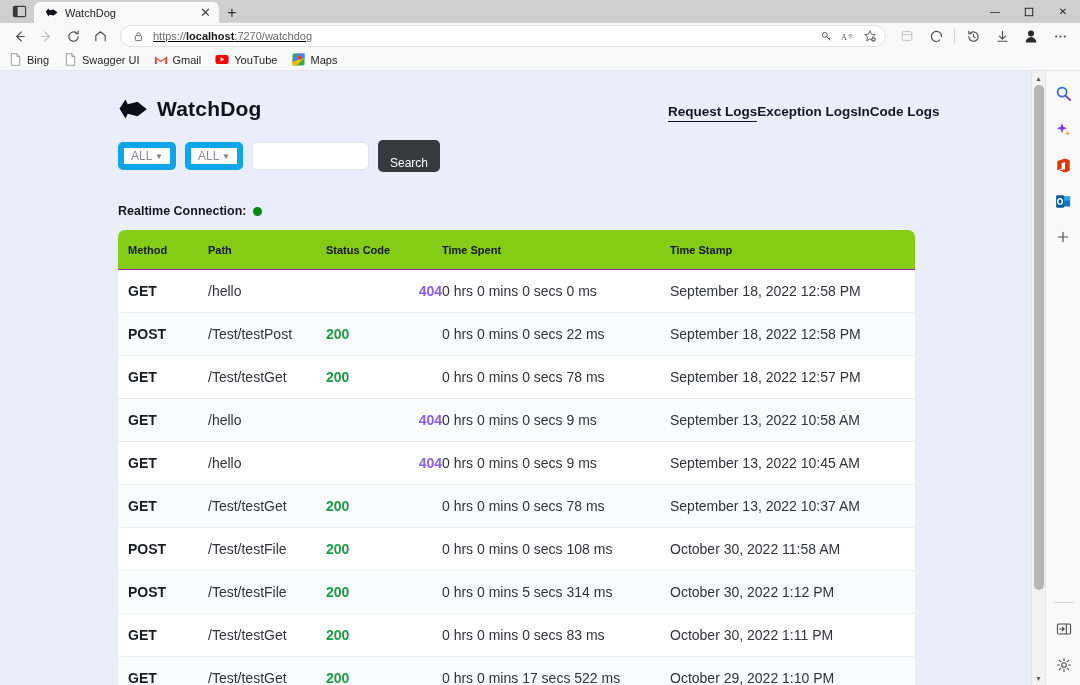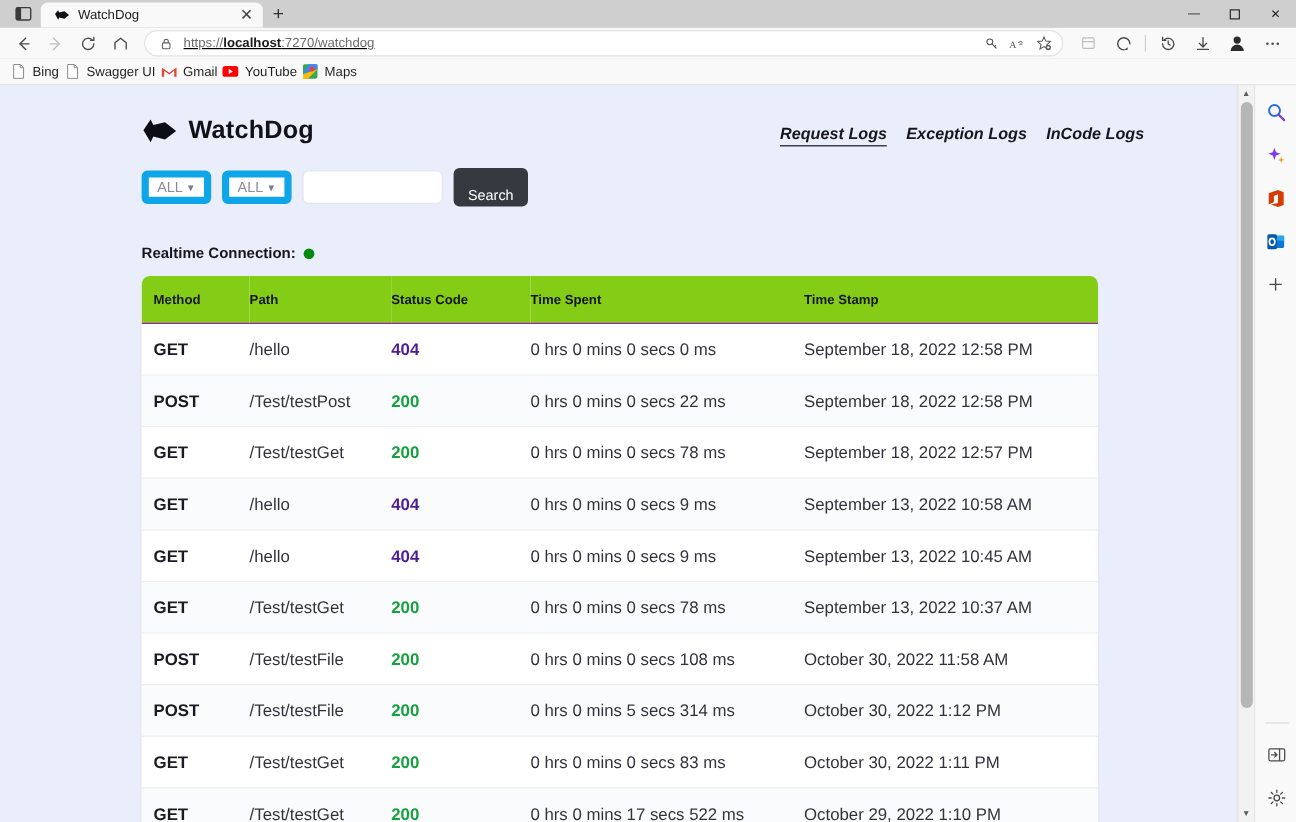--- a/index.html
+++ b/index.html
@@ -67,21 +67,21 @@
     white-space: nowrap; overflow: hidden;
   }
   .omni-url b { color: #1b1b1b; font-weight: 700; }
   .omni-ico { width: 22px; height: 20px; display: flex; align-items: center; justify-content: center; color:#555;}
   .navbar-right { display: flex; align-items: center; gap: 1px; }
   .navbar-right .navbtn { width: 28px; }
   .vsep { width: 1px; height: 14px; background: #d0d0d0; margin: 0 3px; }
 
   .bookmarks {
     height: 22px; background: #f9f9f9; display: flex; align-items: center;
-    padding: 0 8px; gap: 4px; border-bottom: 1px solid #e6e6e6;
+    padding: 0 8px; gap: 14px; border-bottom: 1px solid #e6e6e6;
   }
   .bm { display: flex; align-items: center; gap: 5px; }
   .bm-label { font-size: 11px; color: #1f1f1f; }
   .bm-ico { width: 14px; height: 14px; display:flex; align-items:center; justify-content:center; }
 
   
   .viewport {
     position: absolute; left: 0; top: 71px; width: 1045px; height: 614px;
     background: #eaedfa; overflow: hidden;
   }
@@ -112,21 +112,21 @@
   .edgebar-div { width: 20px; height: 1px; background: #dadada; margin-bottom: 2px;}
 
   
   .app { padding: 26px 0 0 0; position: relative; }
 
   .logo-row { display: flex; align-items: center; gap: 9px; margin-left: 118px; }
   .logo-mark { width: 30px; height: 22px; }
   .logo-text { font-size: 21px; font-weight: 700; color: #111118; letter-spacing: .2px; }
 
   .nav-links {
-    position: absolute; left: 650px; top: 33px; display: flex; gap: 16px; font-style: italic;
+    position: absolute; left: 668px; top: 33px; display: flex; 
   }
   .nav-link { font-size: 13.5px; font-weight: 700; color: #16161f; padding-bottom: 2px; }
   .nav-link.active { border-bottom: 1.5px solid #16161f; }
 
   .controls { display: flex; align-items: center; gap: 9px; margin: 19px 0 0 118px; }
   .sel {
     width: 58px; height: 28px; background: #fff; border: 6px solid #0ea5e9; border-radius: 5px;
     display: flex; align-items: center; justify-content: space-between; padding: 0 7px;
     font-size: 12px; color: #8a8a99;
   }
@@ -167,21 +167,21 @@
   }
   tbody tr:nth-child(odd) { background: #ffffff; }
   tbody tr:nth-child(even) { background: #fafbfc; }
   tbody tr:last-child td { border-bottom: none; }
   .c-method { width: 90px; padding-left: 10px !important; font-weight: 700; color: #1a1a24; }
   .c-path   { width: 118px; }
   .c-status { width: 116px; font-weight: 700; }
   .c-time   { width: 228px; }
   .c-stamp  { }
   .st-ok  { color: #17a040; }
-  .st-err { color: #4c1d95; }
+  .st-err { color: #8b5cf6; text-align: right; }
 </style>
 </head>
 <body>
 
 <div class="browser">
 
   <div class="tabstrip">
     <div class="tabsbtn">
       <svg width="15" height="15" viewBox="0 0 16 16">
           <rect x="1.5" y="2.5" width="13" height="11" rx="1.5" fill="none" stroke="#3a3a3a" stroke-width="1.2"></rect>

